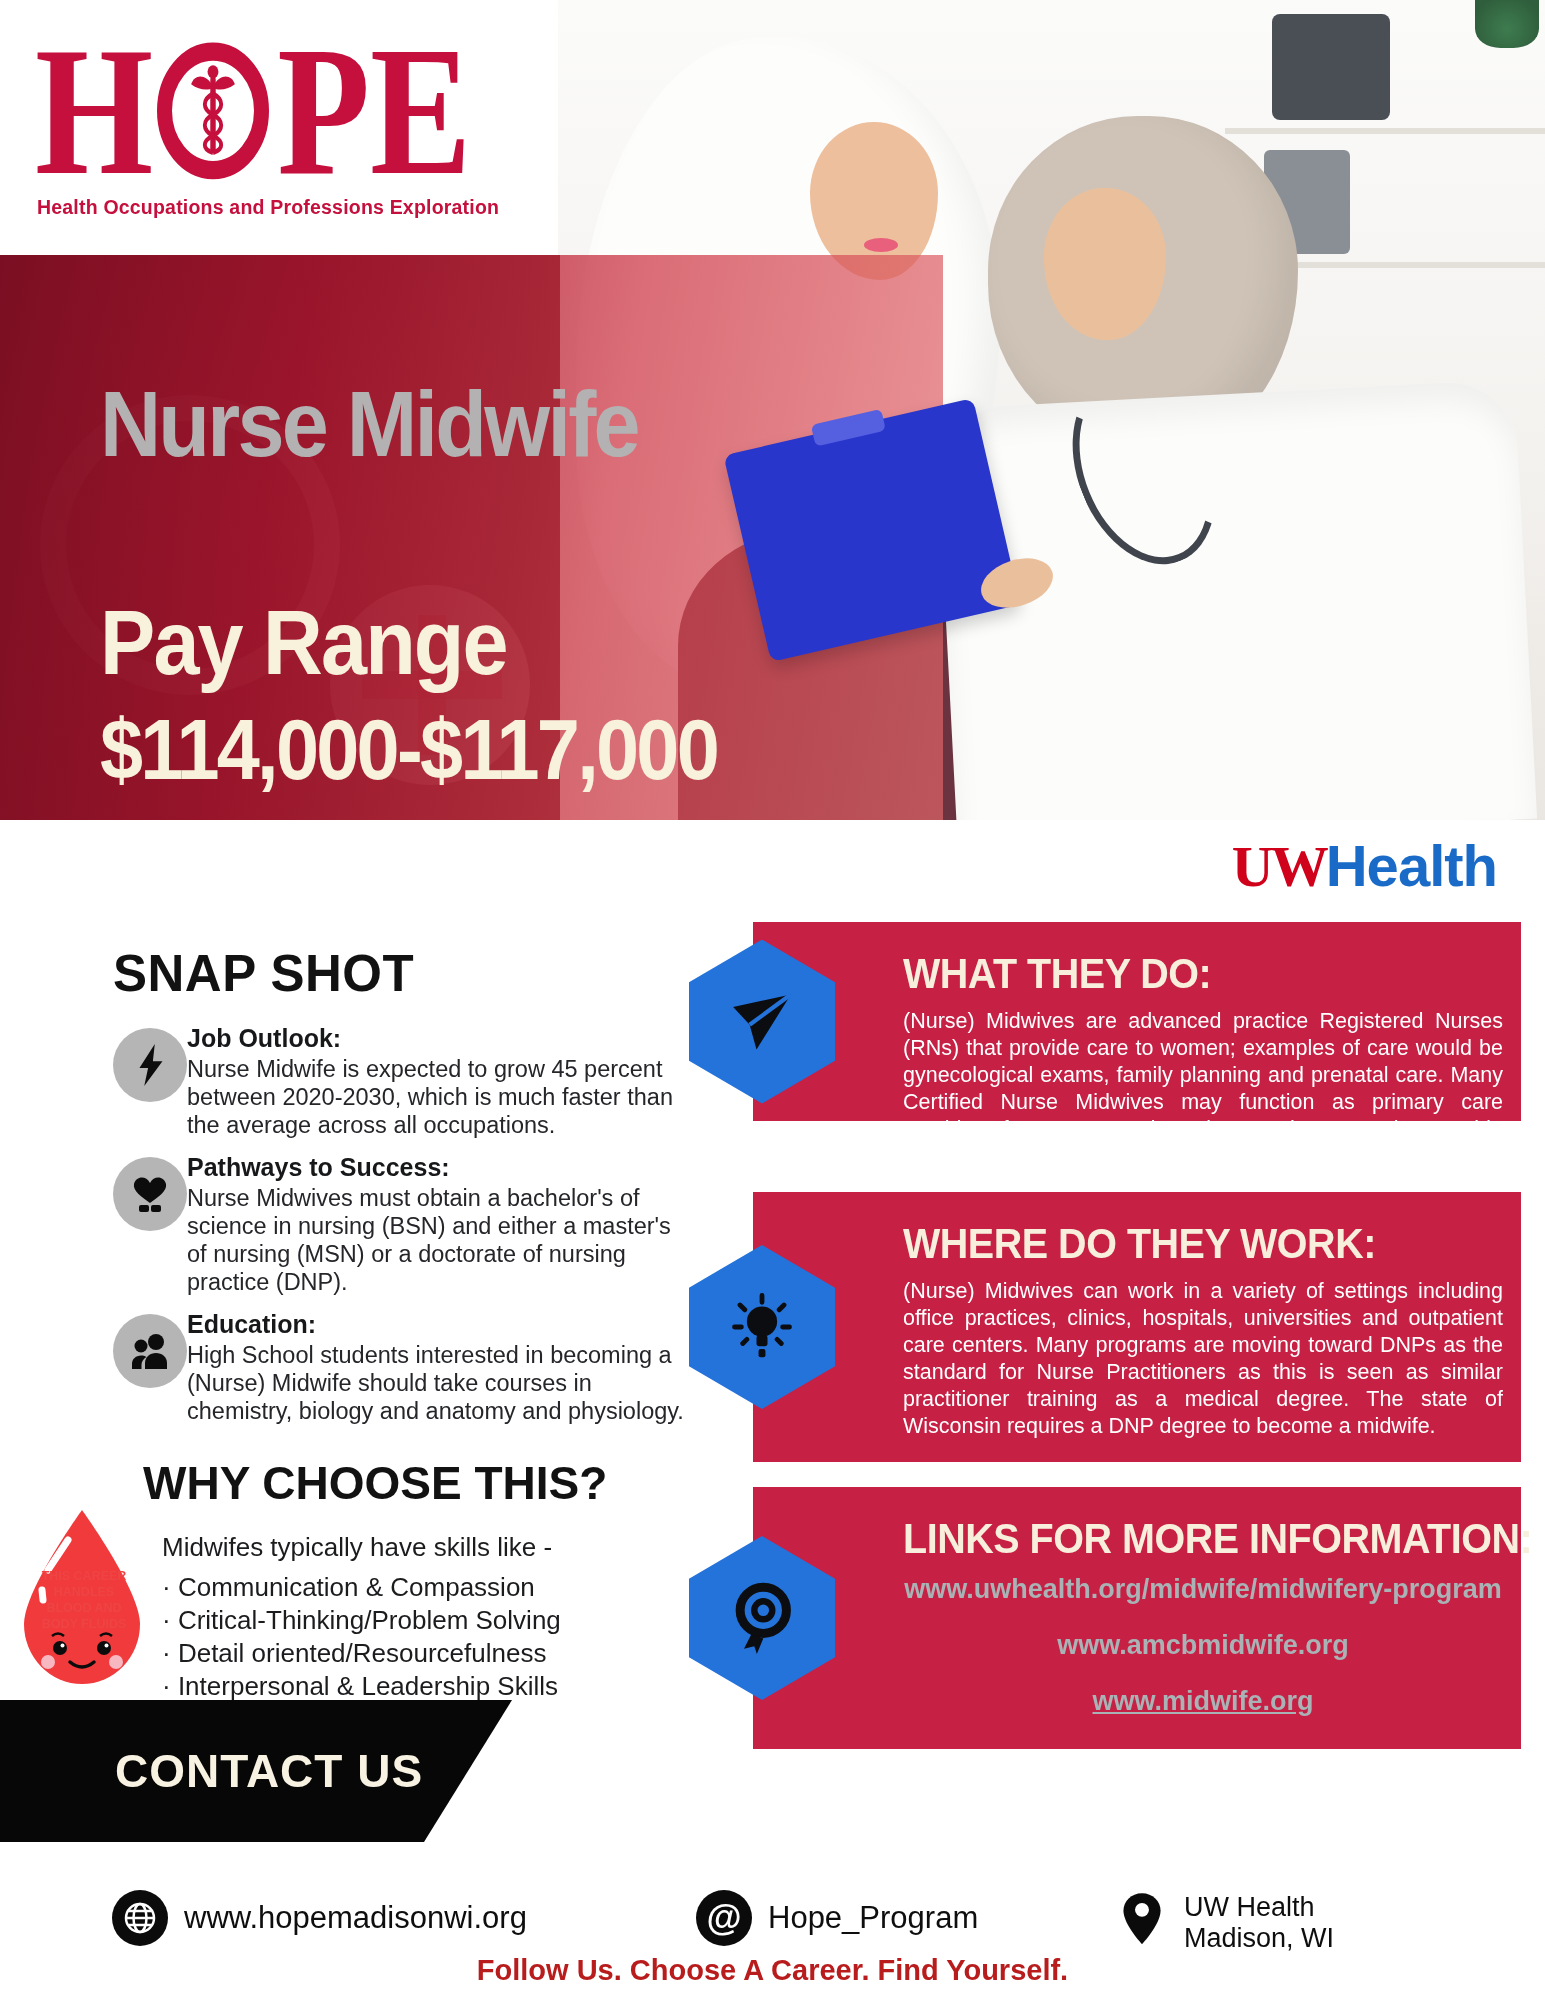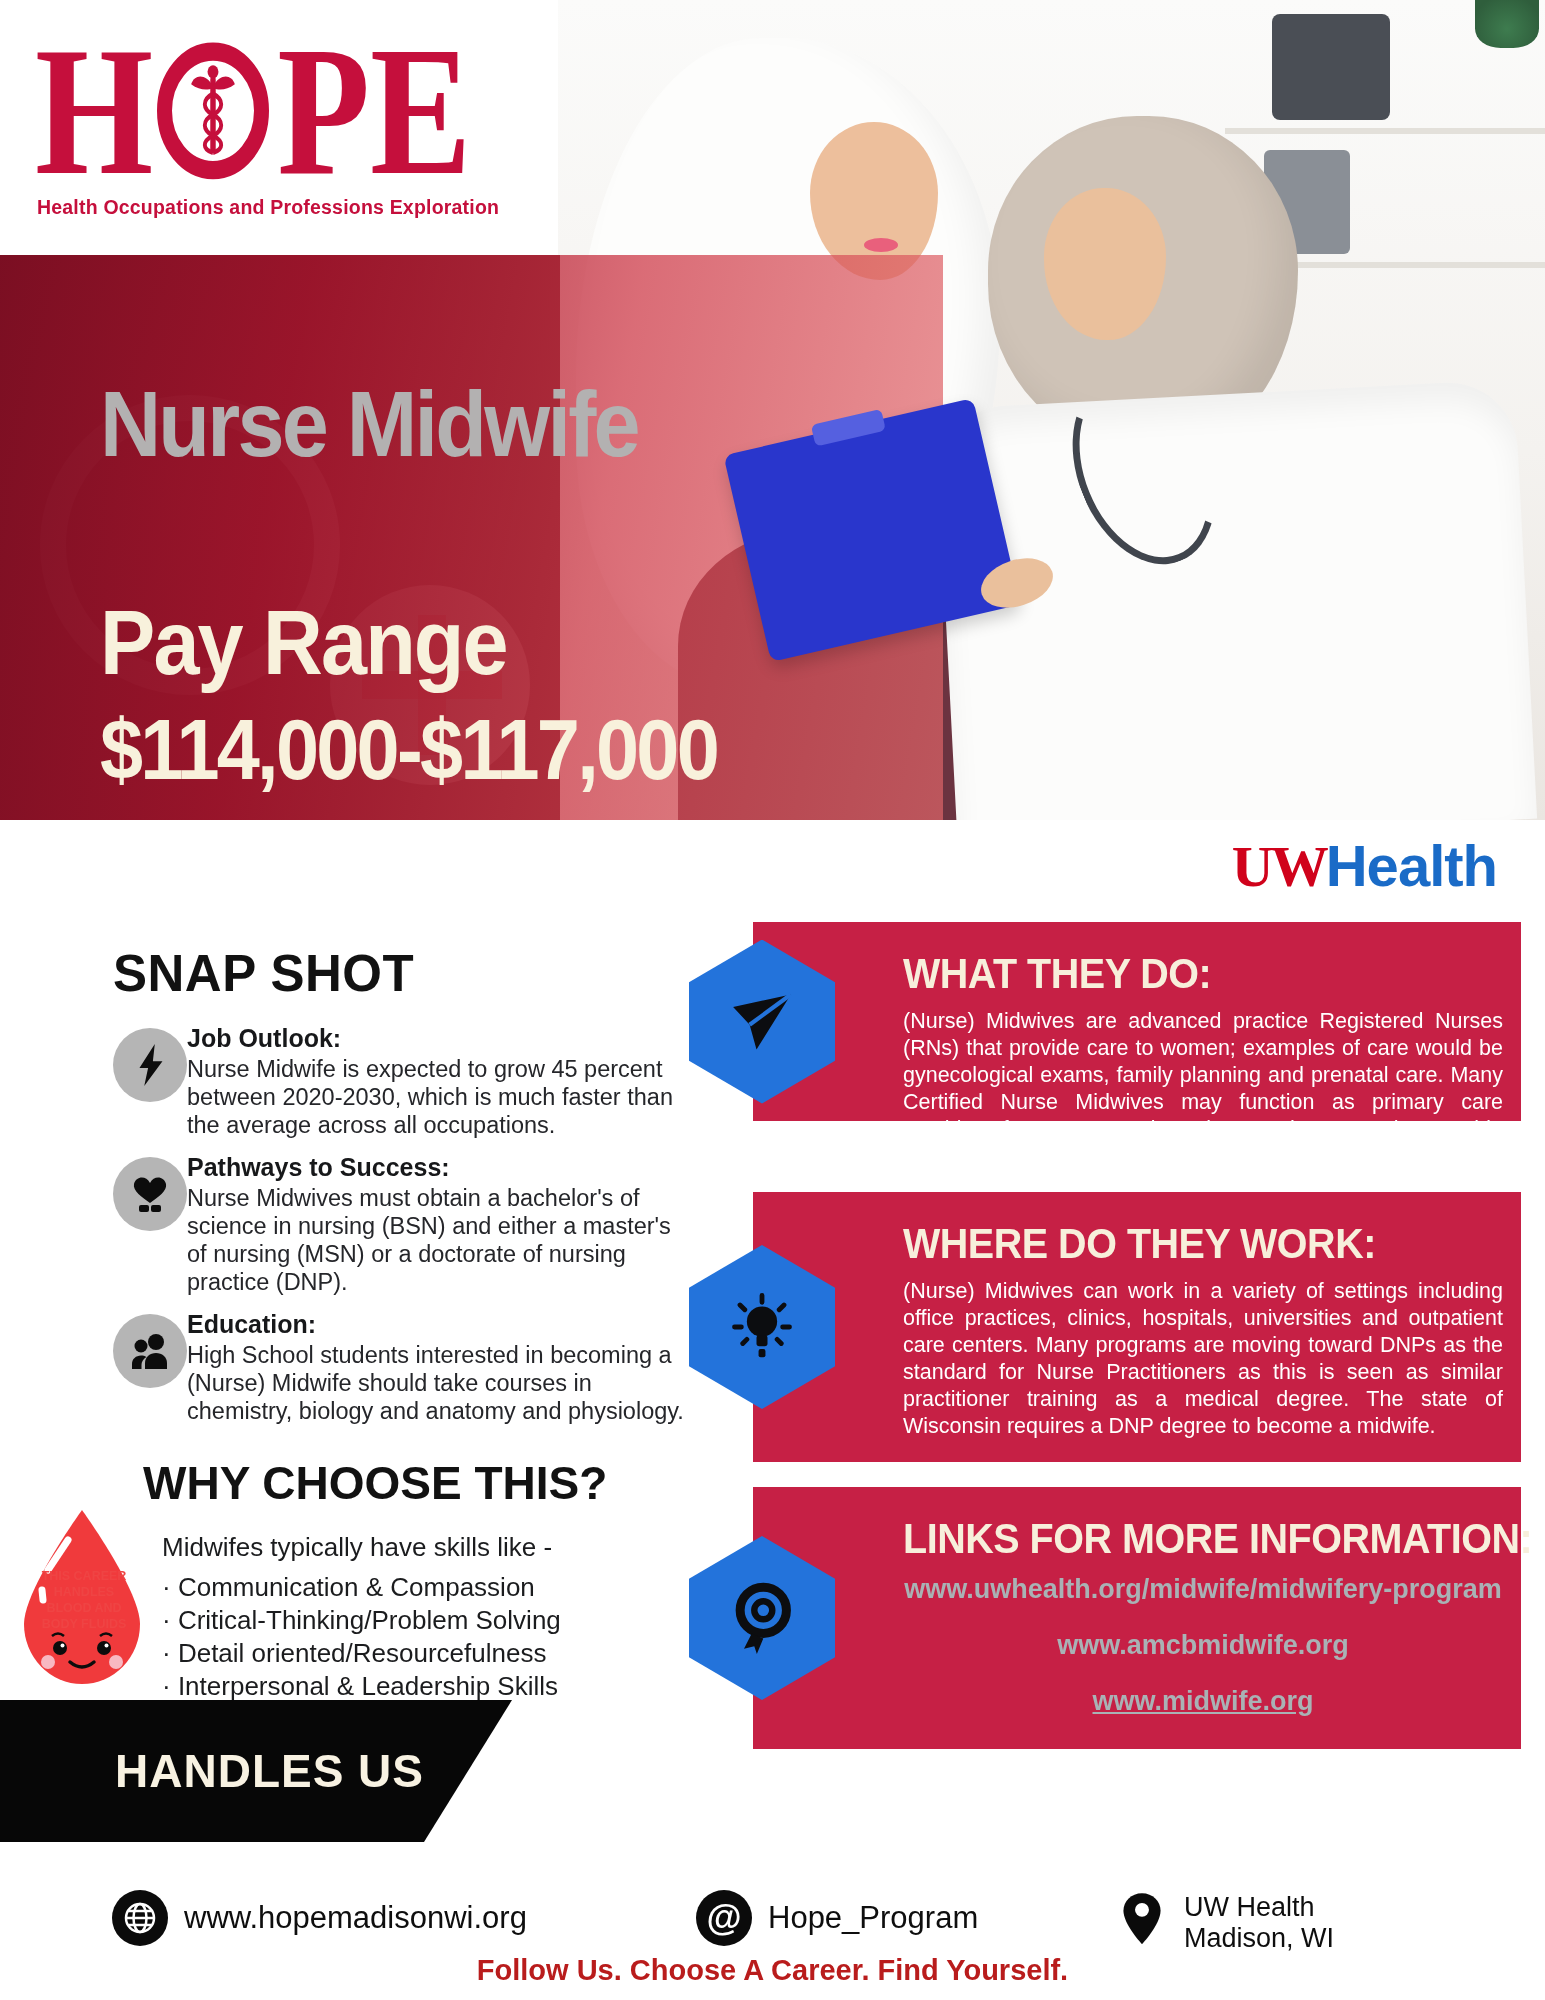--- a/index.html
+++ b/index.html
@@ -274,21 +274,21 @@
     </div>
     <h3 class="panel-h">LINKS FOR MORE INFORMATION:</h3>
     <div class="links">
       <div class="link">www.uwhealth.org/midwife/midwifery-program</div>
       <div class="link">www.amcbmidwife.org</div>
       <div class="link underlined">www.midwife.org</div>
     </div>
   </section>
 
   <div class="contact">
-    <span class="contact-label">HANDLES US</span>
+    <span class="contact-label">CONTACT US</span>
   </div>
 
   <div class="footer-item f1">
     <span class="f-icon">
       <svg width="44" height="44" viewBox="0 0 44 44">
         <circle cx="22" cy="22" r="14" stroke="#ffffff" stroke-width="2.5" fill="none"></circle>
         <ellipse cx="22" cy="22" rx="6.5" ry="14" stroke="#ffffff" stroke-width="2.5" fill="none"></ellipse>
         <path d="M8 22 h28 M10.5 15 h23 M10.5 29 h23" stroke="#ffffff" stroke-width="2.5"></path>
       </svg>
     </span>

